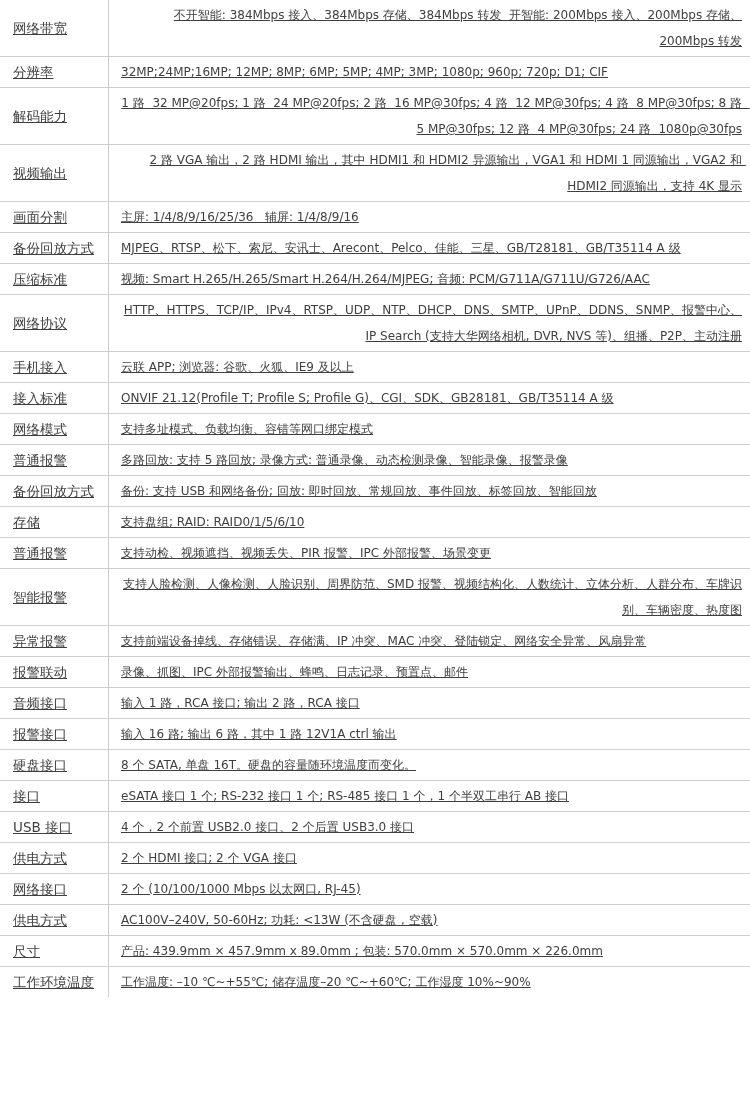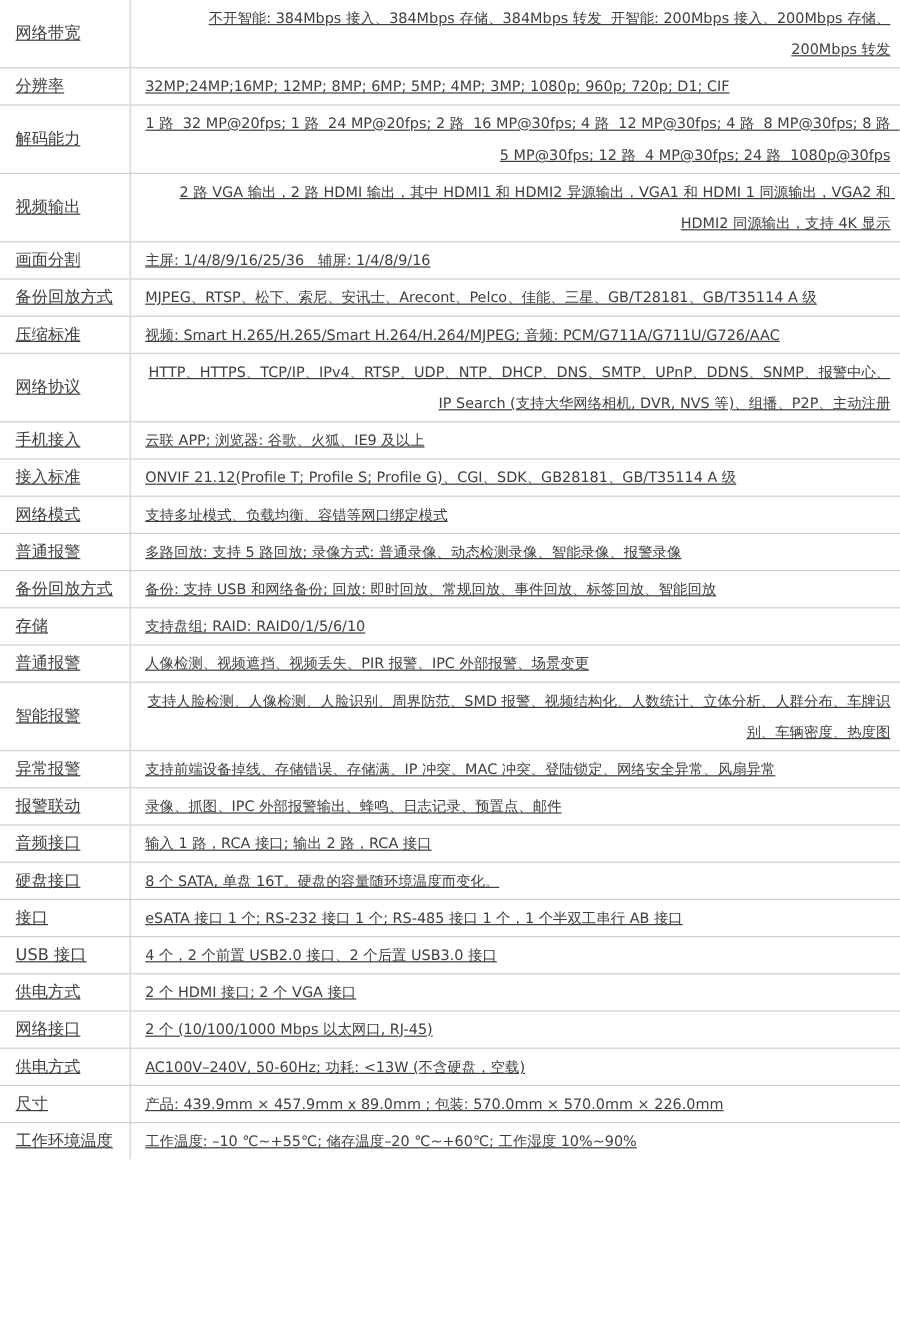--- a/index.html
+++ b/index.html
@@ -101,37 +101,41 @@
     <div class="spec-row">
       <div class="spec-label">备份回放方式</div>
       <div class="spec-value">备份: 支持 USB 和网络备份; 回放: 即时回放、常规回放、事件回放、标签回放、智能回放</div>
     </div>
     <div class="spec-row">
       <div class="spec-label">存储</div>
       <div class="spec-value">支持盘组; RAID: RAID0/1/5/6/10</div>
     </div>
     <div class="spec-row">
       <div class="spec-label">普通报警</div>
-      <div class="spec-value">人像检测、视频遮挡、视频丢失、PIR 报警、IPC 外部报警、场景变更</div>
+      <div class="spec-value">支持动检、视频遮挡、视频丢失、PIR 报警、IPC 外部报警、场景变更</div>
     </div>
     <div class="spec-row">
       <div class="spec-label">智能报警</div>
       <div class="spec-value">支持人脸检测、人像检测、人脸识别、周界防范、SMD 报警、视频结构化、人数统计、立体分析、人群分布、车牌识别、车辆密度、热度图</div>
     </div>
     <div class="spec-row">
       <div class="spec-label">异常报警</div>
       <div class="spec-value">支持前端设备掉线、存储错误、存储满、IP 冲突、MAC 冲突、登陆锁定、网络安全异常、风扇异常</div>
     </div>
     <div class="spec-row">
       <div class="spec-label">报警联动</div>
       <div class="spec-value">录像、抓图、IPC 外部报警输出、蜂鸣、日志记录、预置点、邮件</div>
     </div>
     <div class="spec-row">
       <div class="spec-label">音频接口</div>
       <div class="spec-value">输入 1 路，RCA 接口; 输出 2 路，RCA 接口</div>
+    </div>
+    <div class="spec-row">
+      <div class="spec-label">报警接口</div>
+      <div class="spec-value">输入 16 路; 输出 6 路，其中 1 路 12V1A ctrl 输出</div>
     </div>
     <div class="spec-row">
       <div class="spec-label">硬盘接口</div>
       <div class="spec-value">8 个 SATA, 单盘 16T。硬盘的容量随环境温度而变化。</div>
     </div>
     <div class="spec-row">
       <div class="spec-label">接口</div>
       <div class="spec-value">eSATA 接口 1 个; RS-232 接口 1 个; RS-485 接口 1 个，1 个半双工串行 AB 接口</div>
     </div>
     <div class="spec-row">

